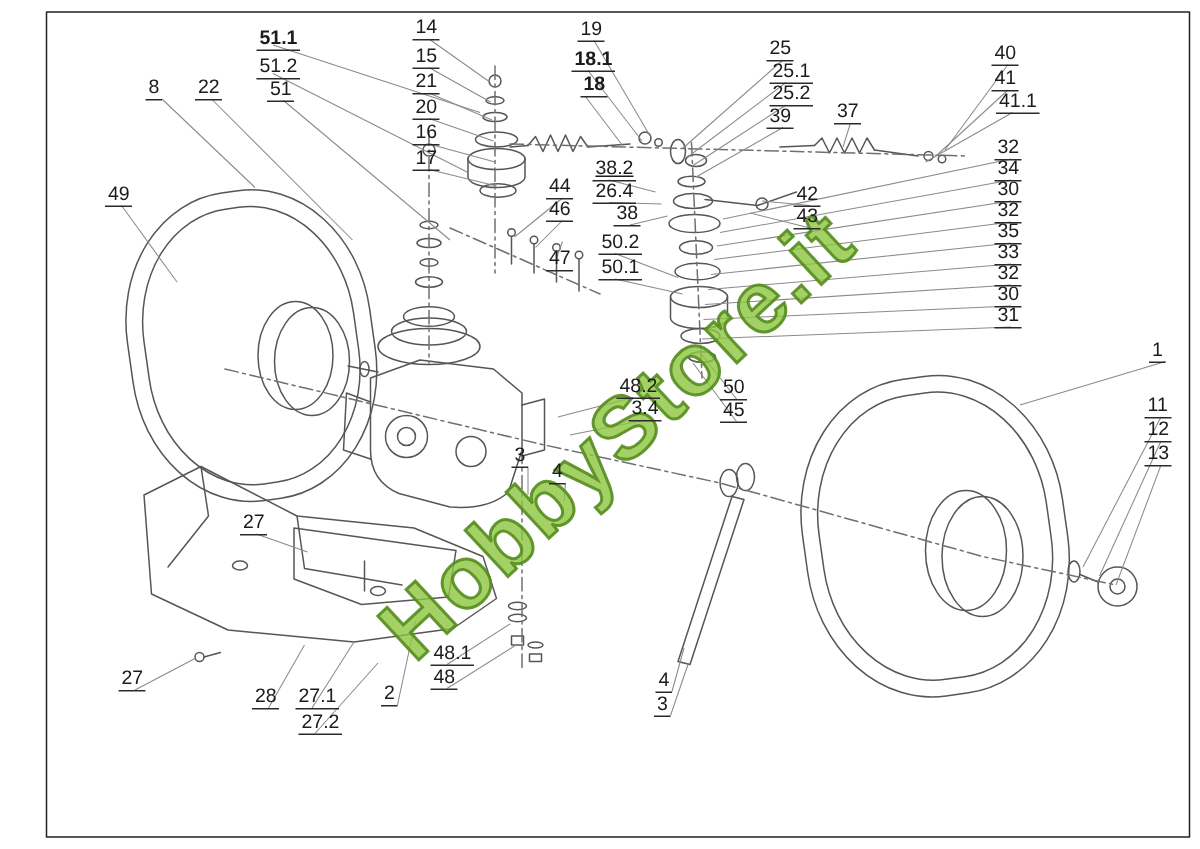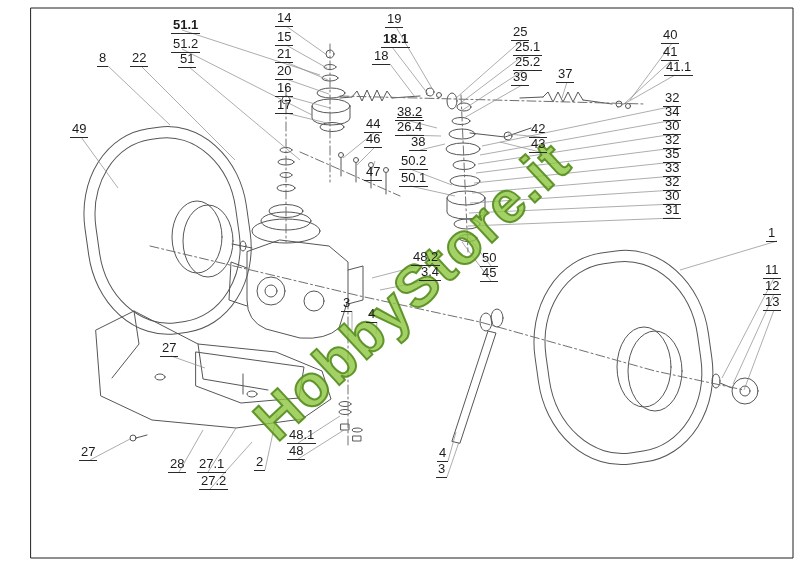--- a/index.html
+++ b/index.html
@@ -267,21 +267,21 @@
       <div class="part-label" style="left: 130px; top: 50px;">22</div>
       <div class="part-label" style="left: 70px; top: 121px;">49</div>
       <div class="part-label" style="left: 275px; top: 10px;">14</div>
       <div class="part-label" style="left: 275px; top: 29px;">15</div>
       <div class="part-label" style="left: 275px; top: 46px;">21</div>
       <div class="part-label" style="left: 275px; top: 63px;">20</div>
       <div class="part-label" style="left: 275px; top: 80px;">16</div>
       <div class="part-label" style="left: 275px; top: 97px;">17</div>
       <div class="part-label" style="left: 385px; top: 11px;">19</div>
       <div class="part-label" style="left: 381px; top: 31px; font-weight: bold;">18.1</div>
-      <div class="part-label" style="left: 372px; top: 48px;">18</div>
+      <div class="part-label" style="left: 387px; top: 48px; font-weight: bold;">18</div>
       <div class="part-label" style="left: 511px; top: 24px;">25</div>
       <div class="part-label" style="left: 513px; top: 39px;">25.1</div>
       <div class="part-label" style="left: 513px; top: 54px;">25.2</div>
       <div class="part-label" style="left: 511px; top: 69px;">39</div>
       <div class="part-label" style="left: 556px; top: 66px;">37</div>
       <div class="part-label" style="left: 661px; top: 27px;">40</div>
       <div class="part-label" style="left: 661px; top: 44px;">41</div>
       <div class="part-label" style="left: 664px; top: 59px;">41.1</div>
       <div class="part-label" style="left: 663px; top: 90px;">32</div>
       <div class="part-label" style="left: 663px; top: 104px;">34</div>

